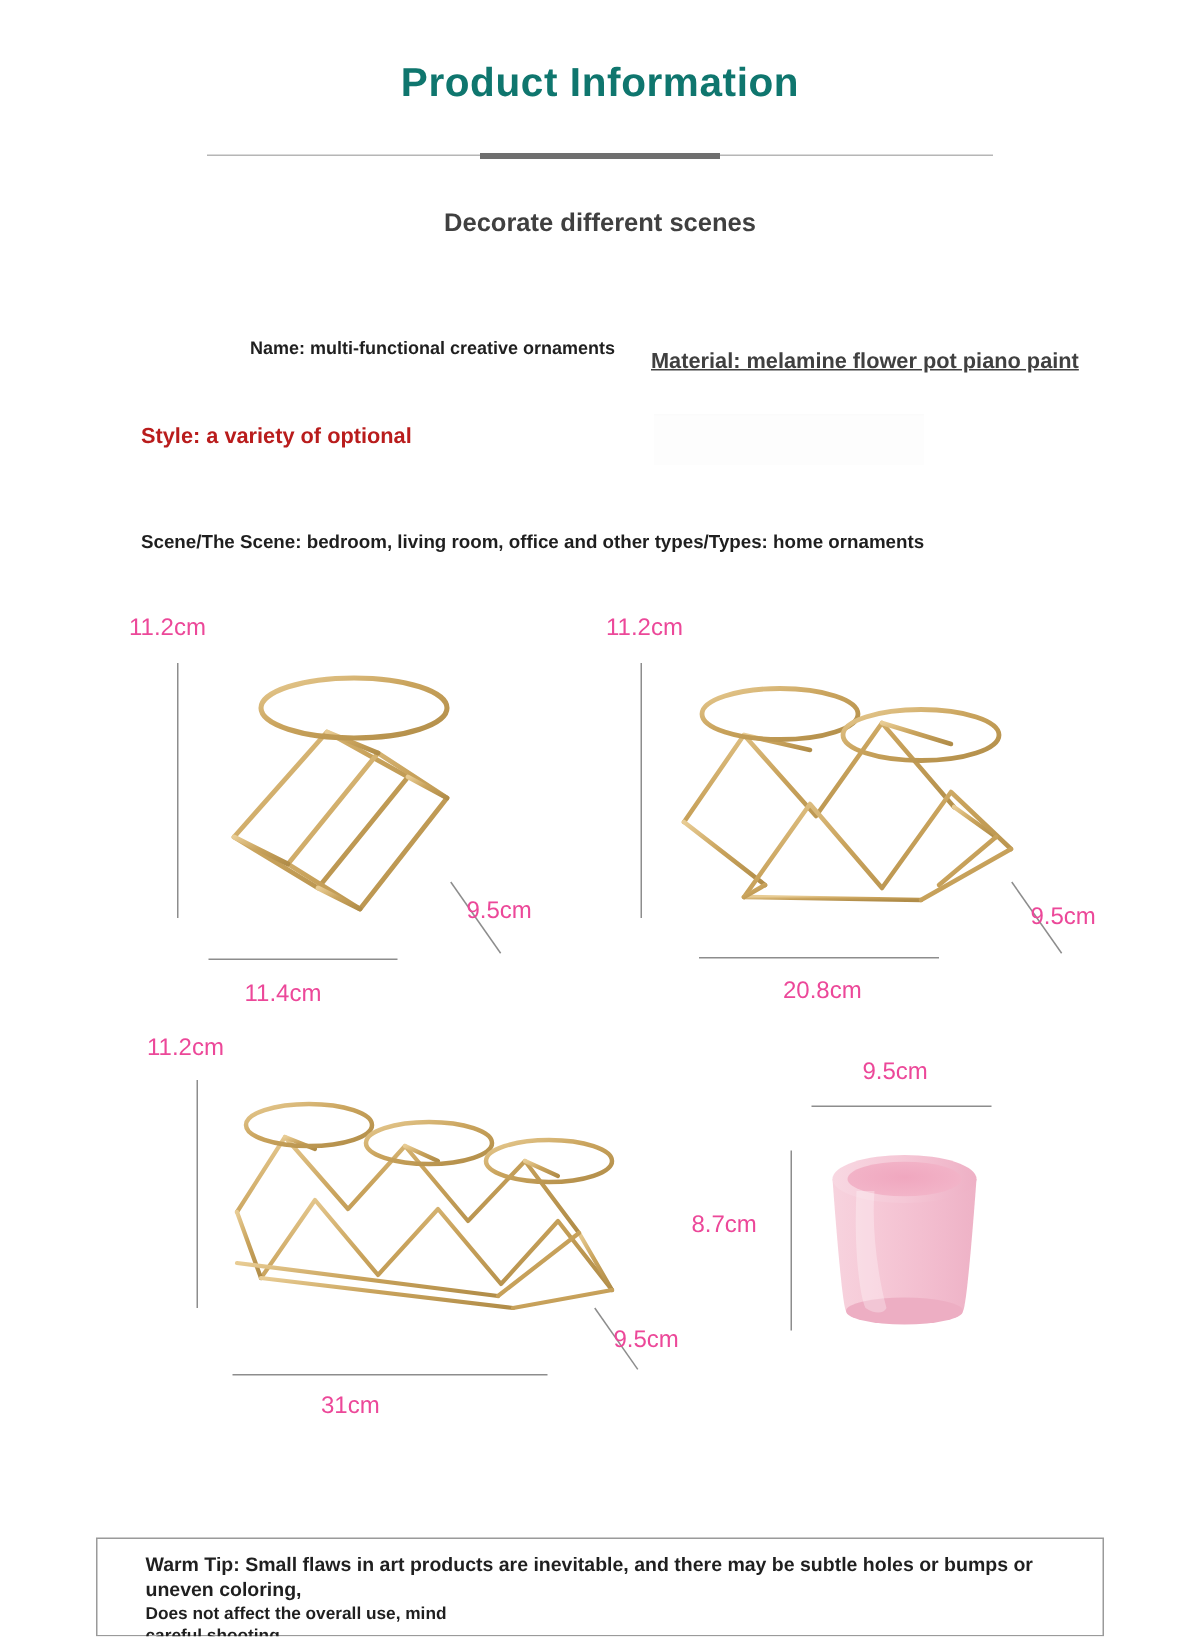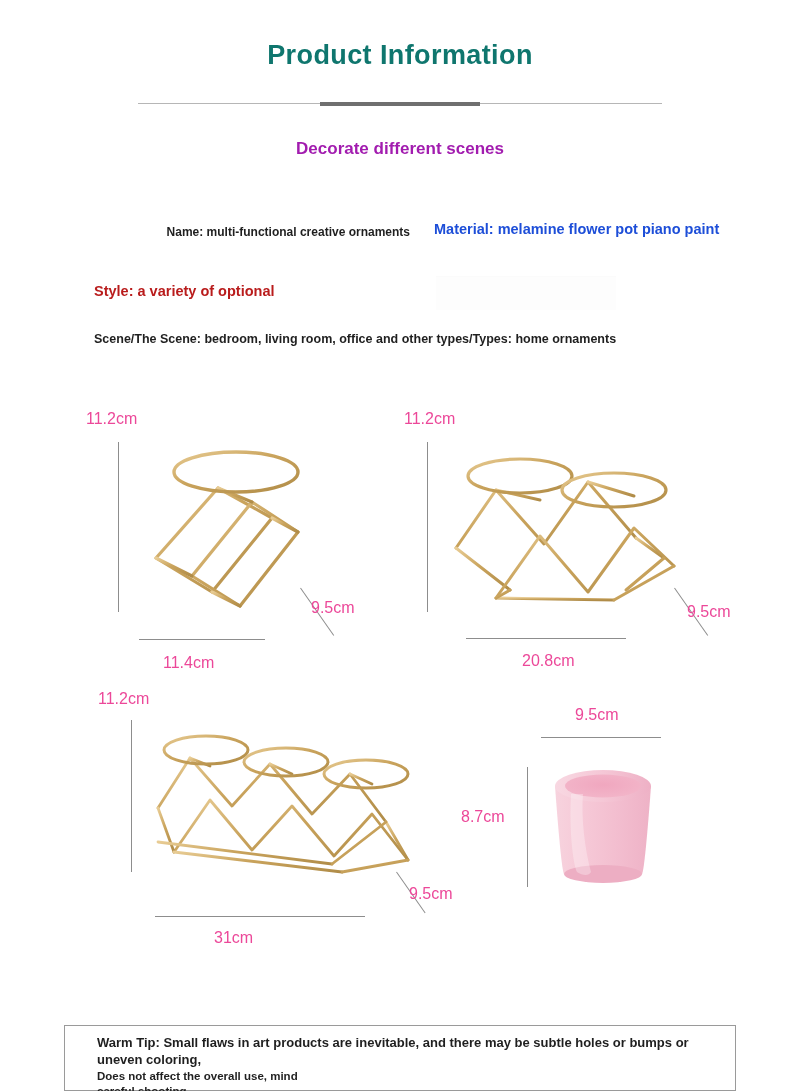--- a/index.html
+++ b/index.html
@@ -58,44 +58,45 @@
     background: #6f6f6f;
   }
   .subtitle {
     position: absolute;
     left: 0;
     top: 139px;
     width: 800px;
     text-align: center;
     font-size: 17px;
     font-weight: bold;
-    color: #a21caf;
+    color: #404040;
   }
 
   
   .spec-name {
     position: absolute;
     left: 110px;
     top: 224px;
     width: 300px;
     font-size: 12px;
     font-weight: bold;
     line-height: 1.35;
     color: #1f1f1f;
     text-align: right;
   }
   .spec-material {
     position: absolute;
     left: 434px;
-    top: 220px;
+    top: 232px;
     width: 300px;
     font-size: 14.5px;
     font-weight: bold;
     line-height: 1.35;
-    color: #1d4ed8;
+    color: #404040;
+    text-decoration: underline;
   }
   .spec-style {
     position: absolute;
     left: 94px;
     top: 283px;
     width: 320px;
     font-size: 14.5px;
     font-weight: bold;
     color: #b91c1c;
   }
@@ -104,21 +105,21 @@
     left: 436px;
     top: 276px;
     width: 180px;
     height: 33px;
     background: #fdfdfd;
     border-top: 1px solid #fbfbfb;
   }
   .spec-scene {
     position: absolute;
     left: 94px;
-    top: 332px;
+    top: 354px;
     width: 640px;
     font-size: 12.5px;
     font-weight: bold;
     color: #1f1f1f;
   }
 
   
   .dim-label {
     position: absolute;
     font-size: 16px;

